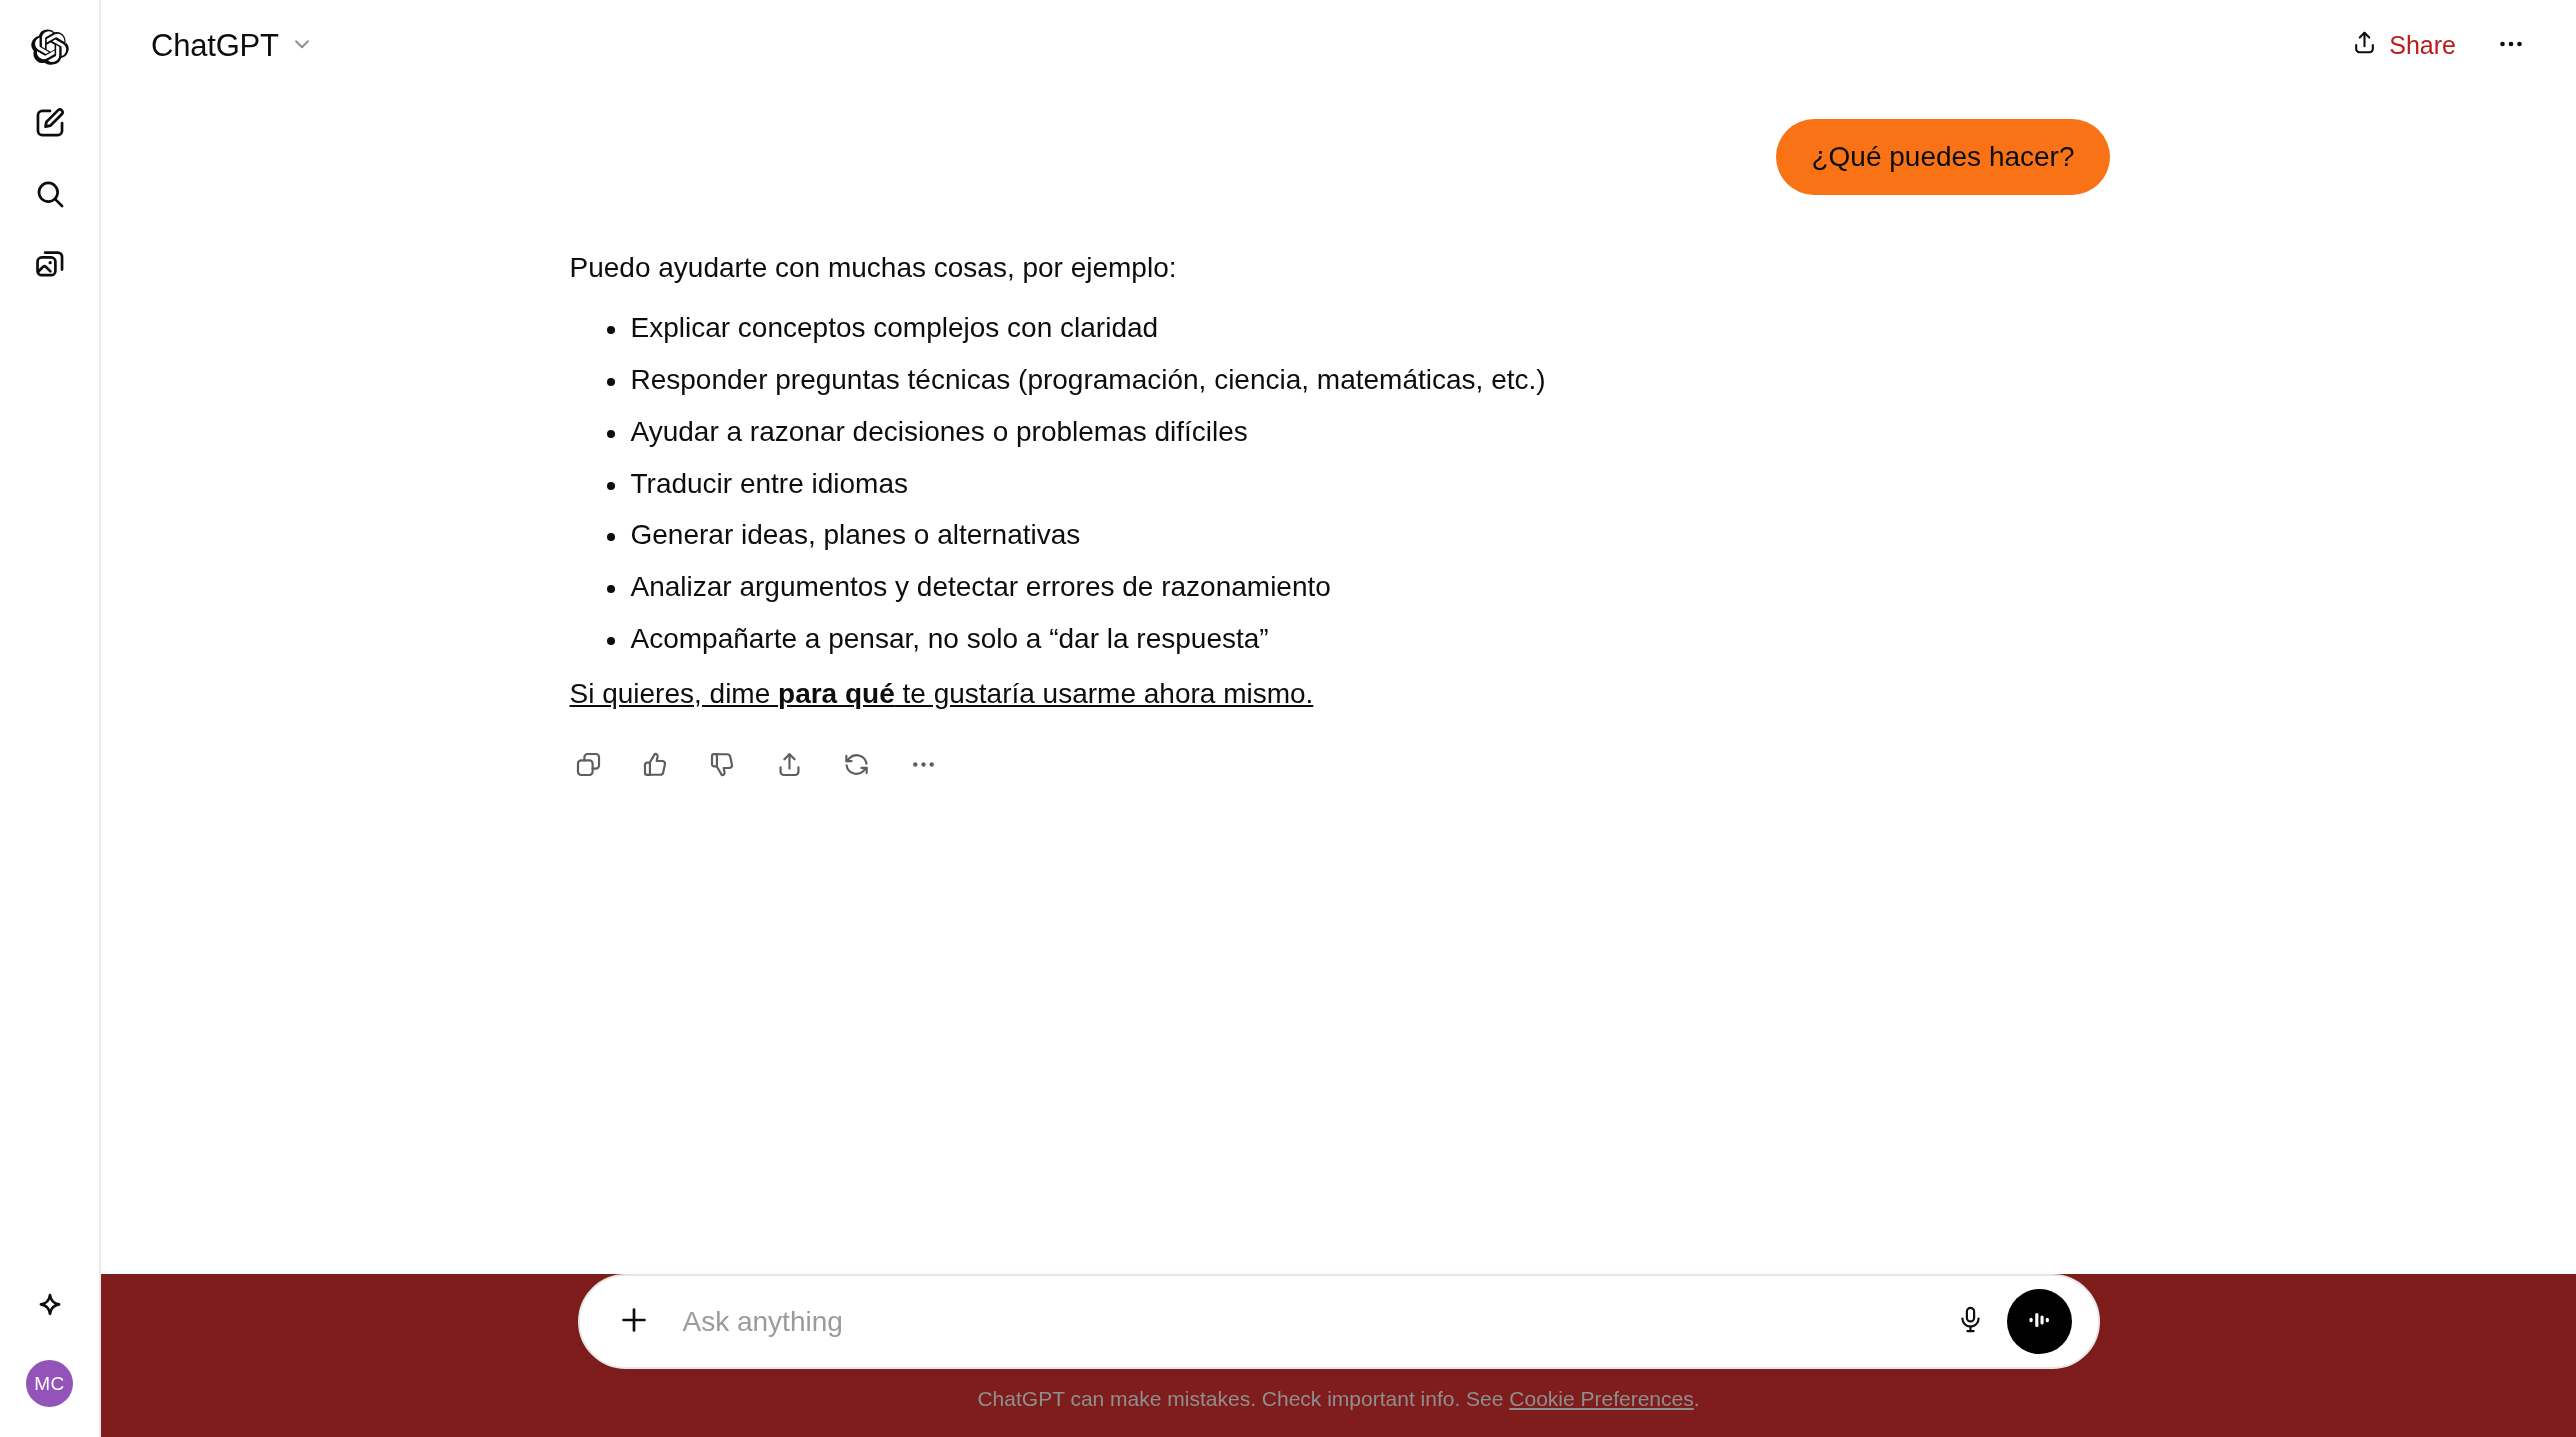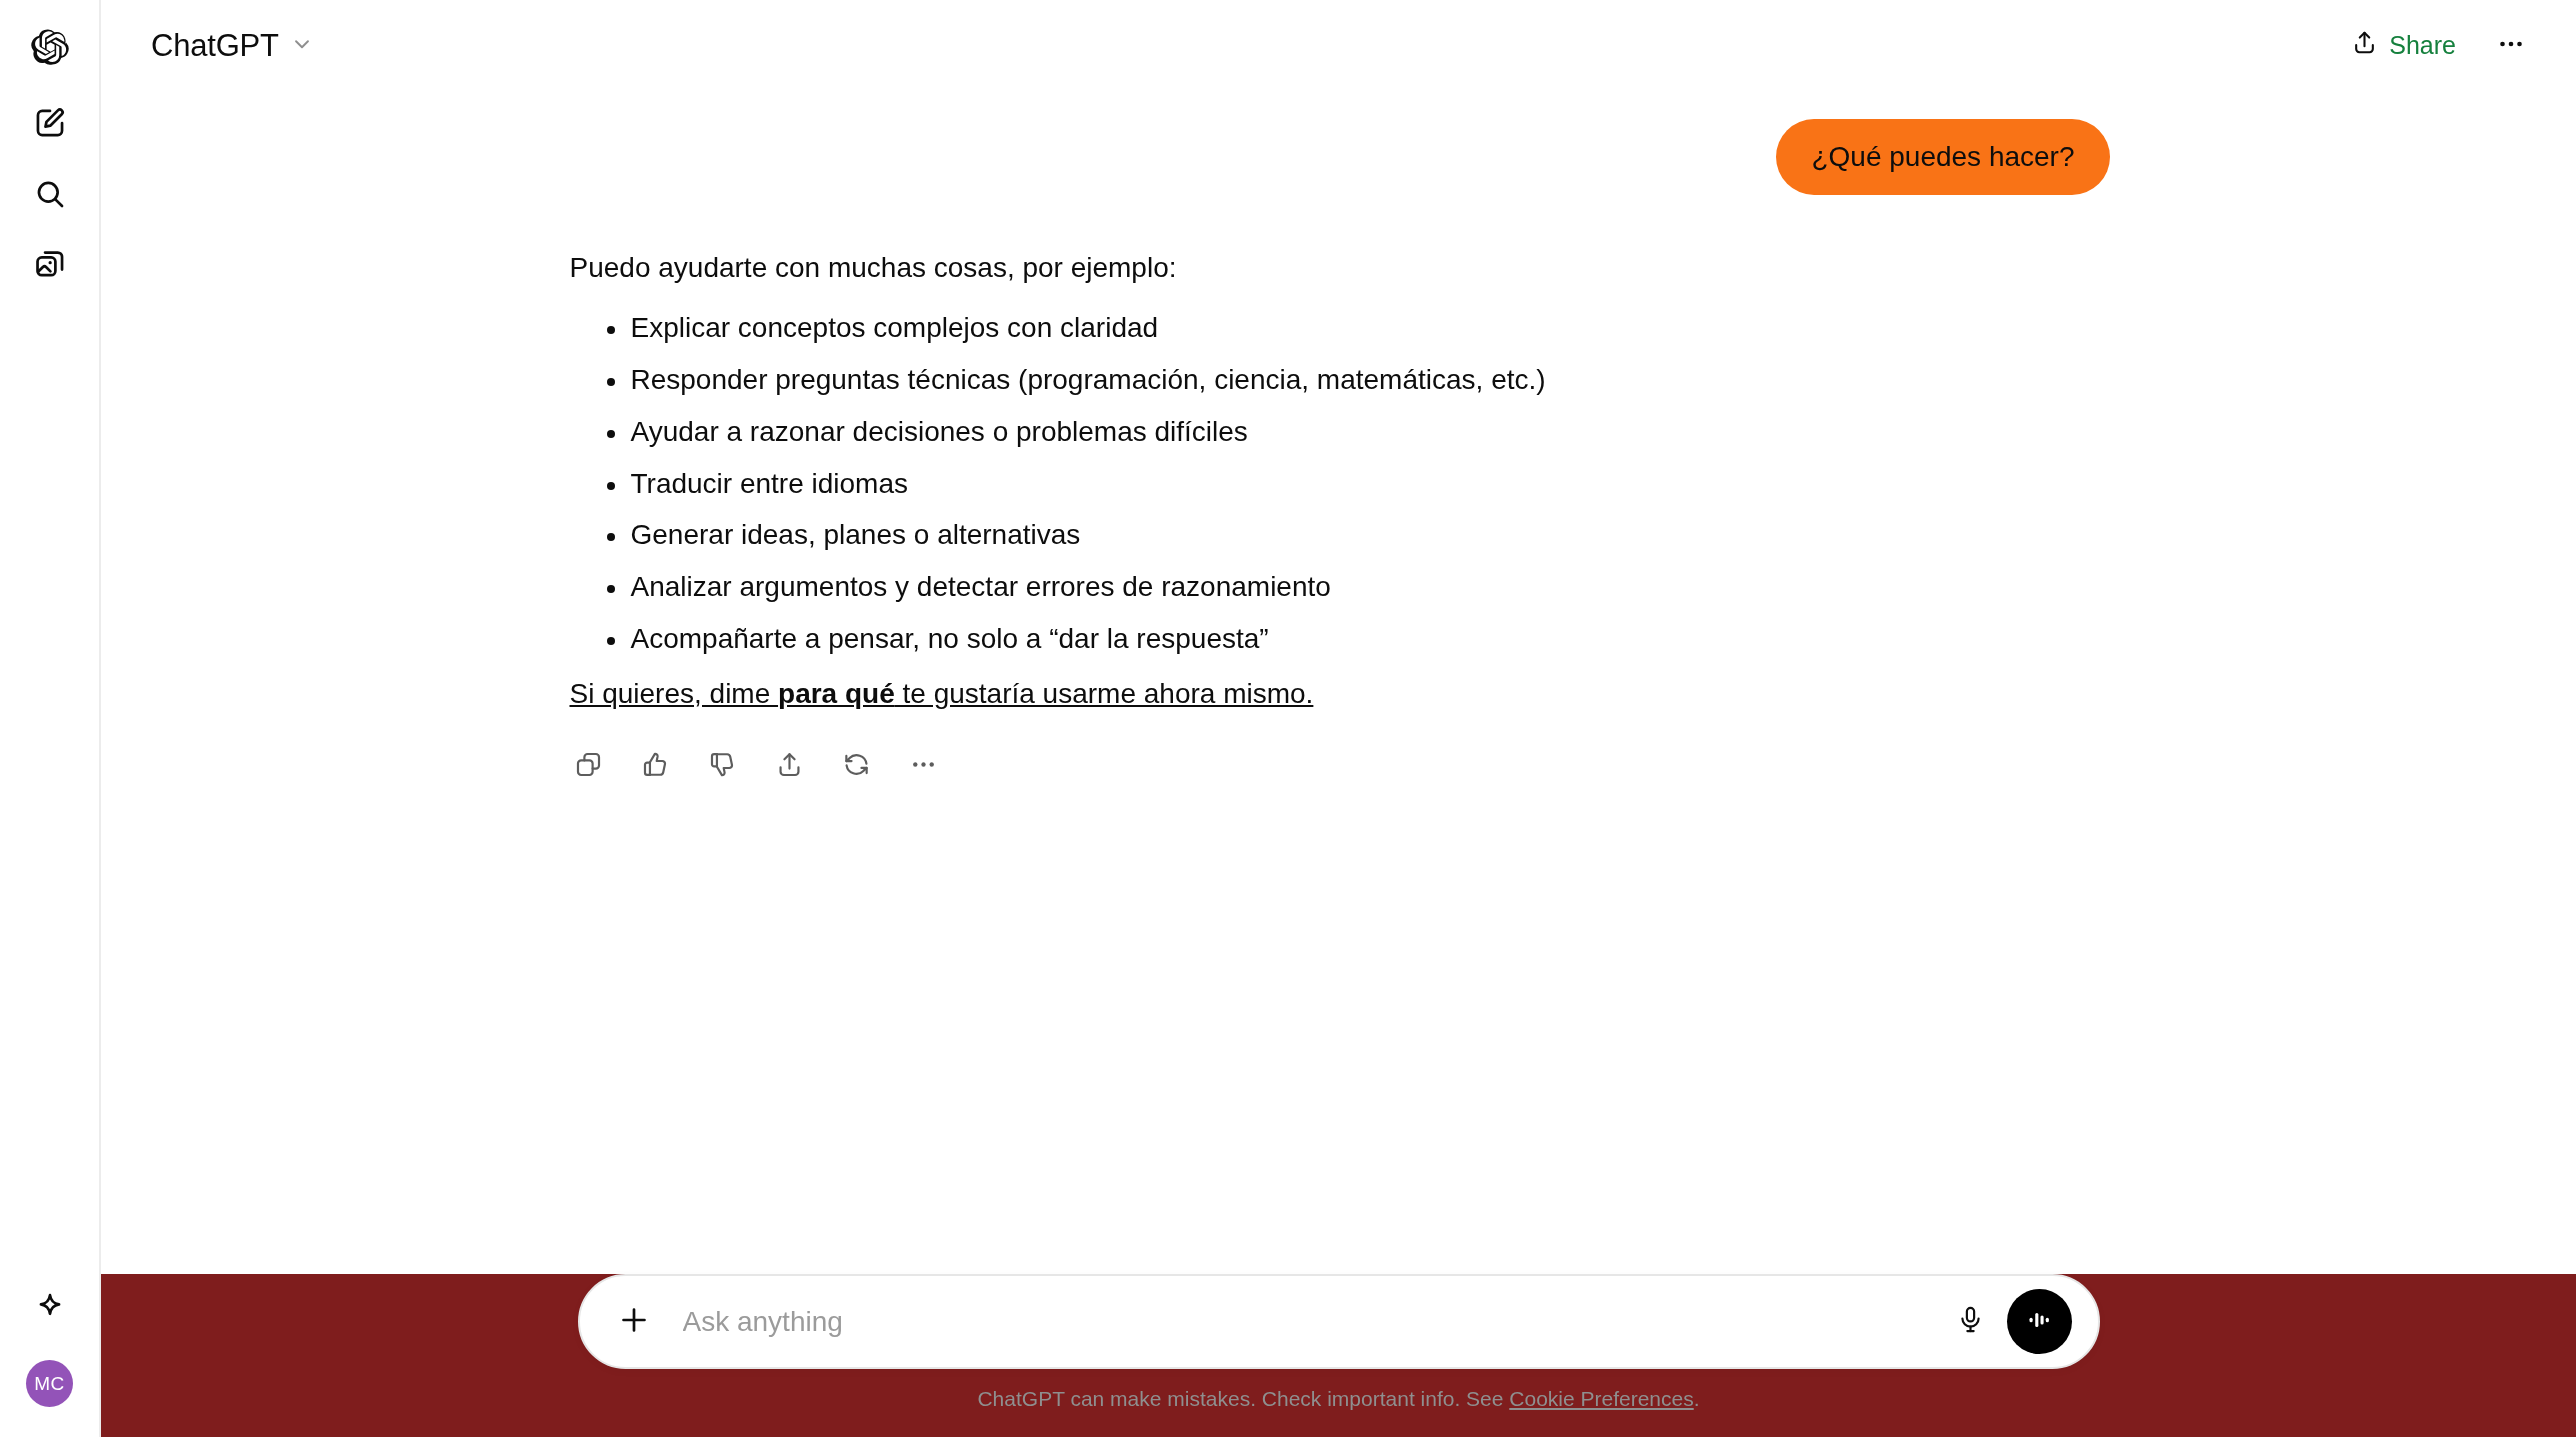--- a/index.html
+++ b/index.html
@@ -121,21 +121,21 @@
   }
 
   .share-btn {
     display: flex;
     align-items: center;
     gap: 11px;
     padding: 11px 19px;
     border-radius: 987px;
     cursor: pointer;
     font-size: 25px;
-    color: #15803d;
+    color: #b91c1c;
     white-space: nowrap;
   }
 
   .dots-btn {
     width: 55px;
     height: 55px;
     display: flex;
     align-items: center;
     justify-content: center;
     border-radius: 987px;

